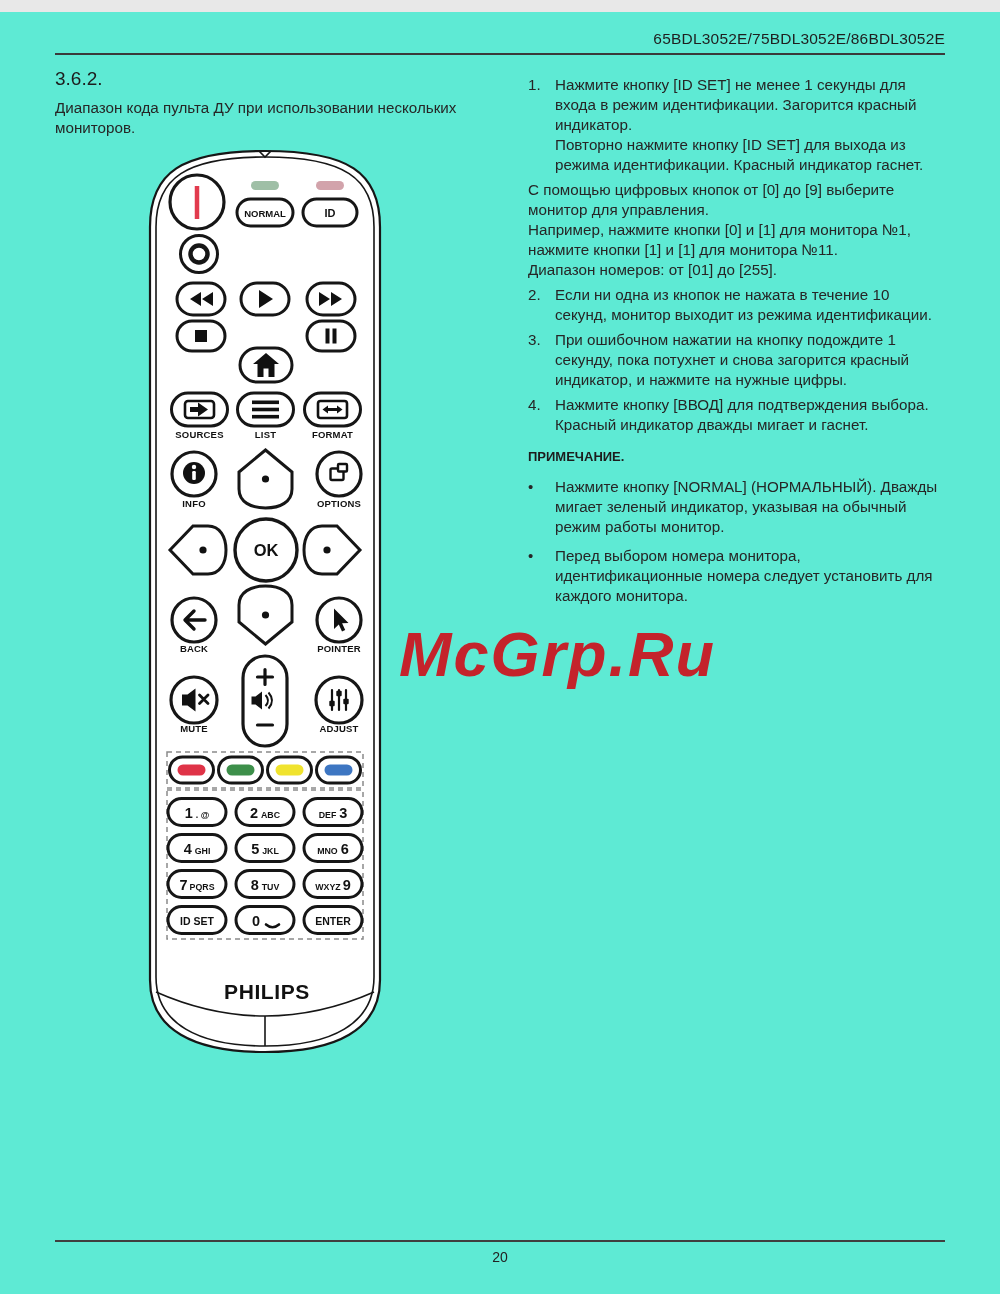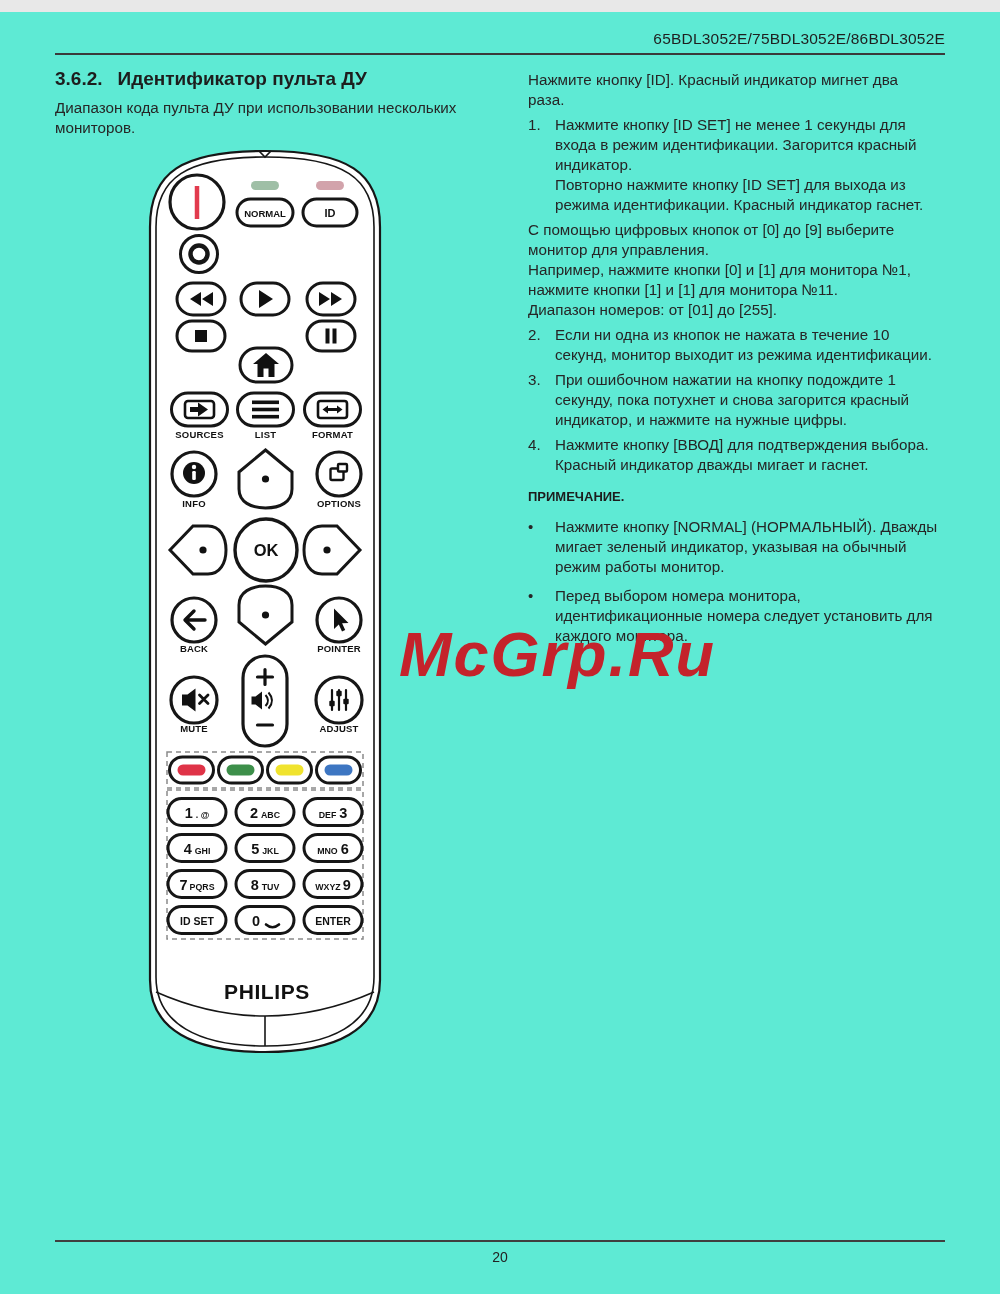--- a/index.html
+++ b/index.html
@@ -3,21 +3,21 @@
 <meta charset="utf-8">
 <style>
   html,body{margin:0;padding:0;background:#e8e8e8;}
   .page{position:relative;width:1000px;height:1294px;background:#5eead4;margin:12px auto;
         font-family:"Liberation Sans",sans-serif;color:#262626;overflow:hidden;}
   
   .hdr-models{position:absolute;top:18px;right:55px;font-size:15.5px;color:#1f1f1f;letter-spacing:.2px;}
   .hdr-rule{position:absolute;top:41px;left:55px;width:890px;height:2px;background:#3a3a3a;}
   
   .left-col{position:absolute;left:55px;top:56px;width:440px;}
-  .sec-heading{display:flex;gap:15px;font-size:19px;font-weight:bold;color:#1d1d1d;margin:0 0 8px 0;align-items:center;}
+  .sec-heading{display:flex;gap:15px;font-size:19px;font-weight:normal;color:#1d1d1d;margin:0 0 8px 0;align-items:center;}
   .left-intro{font-size:15.2px;line-height:20px;white-space:pre-line;margin:0;}
   
   .remote-wrap{position:absolute;left:140px;top:130px;width:250px;height:925px;}
   svg text{font-family:"Liberation Sans",sans-serif;fill:#111;}
   .btn-label{font-size:9.5px;font-weight:bold;letter-spacing:.2px;}
   .key-num{font-size:14.5px;font-weight:bold;}
   .key-letters{font-size:8.8px;font-weight:bold;}
   .key-word{font-size:10.5px;font-weight:bold;}
   .brand-txt{font-size:21px;font-weight:bold;letter-spacing:.6px;}
   .ok-txt{font-size:16.5px;font-weight:bold;}
@@ -45,21 +45,20 @@
 <body>
 
 <div class="page">
 
   <div class="hdr-models">65BDL3052E/75BDL3052E/86BDL3052E</div>
   <div class="hdr-rule"></div>
 
   <div class="left-col">
     <div class="sec-heading">
       <span>3.6.2.</span>
-      <span>Идентификатор пульта ДУ</span>
     </div>
     <p class="left-intro">Диапазон кода пульта ДУ при использовании нескольких
 мониторов.</p>
   </div>
 
   <div class="remote-wrap">
   <svg width="250" height="925" viewBox="0 0 250 925">
 
     <path d="M10 85 C10 30 42 9 125 9 C208 9 240 30 240 85 L240 838 C240 888 196 910 125 910 C54 910 10 888 10 838 Z" fill="#ffffff" stroke="#161616" stroke-width="2.2"></path>
     <path d="M16 85 C16 36 46 15 125 15 C204 15 234 36 234 85 L234 835 C234 882 191 904 125 904 C59 904 16 882 16 835 Z" fill="none" stroke="#161616" stroke-width="1.6"></path>
@@ -211,22 +210,20 @@
     <text class="key-num" x="116" y="783.5" text-anchor="middle">0</text>
     <path d="M126 782.5 Q132.5 788 139 782.5" fill="none" stroke="#111" stroke-width="2.6" stroke-linecap="round"></path>
     <rect x="164" y="764.5" width="58" height="27" rx="13.5" fill="#fff" stroke="#161616" stroke-width="3"></rect>
     <text class="key-word" x="193" y="782.5" text-anchor="middle">ENTER</text>
 
     <text class="brand-txt" x="127" y="857" text-anchor="middle">PHILIPS</text>
   </svg>
   </div>
 
   <div class="right-col">
-    <p class="para">Нажмите кнопку [ID]. Красный индикатор мигнет два
-раза.</p>
 
     <div class="step">
       <span class="step-num">1.</span>
       <span class="step-text">Нажмите кнопку [ID SET] не менее 1 секунды для
 входа в режим идентификации. Загорится красный
 индикатор.
 Повторно нажмите кнопку [ID SET] для выхода из
 режима идентификации. Красный индикатор гаснет.</span>
     </div>
 

